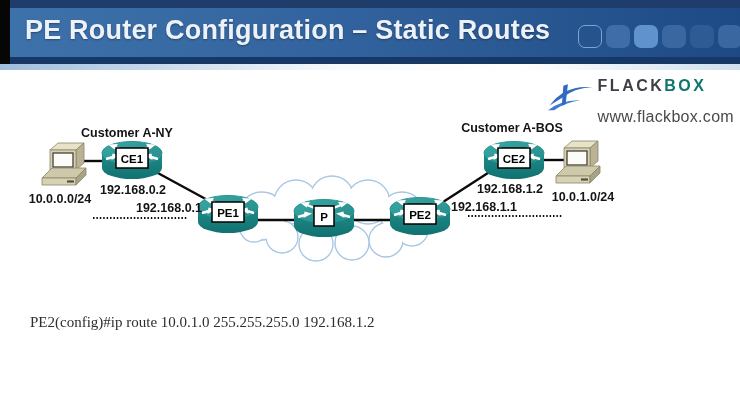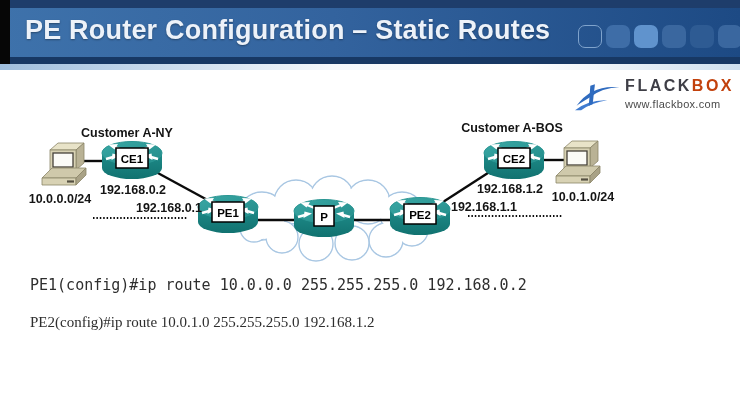--- a/index.html
+++ b/index.html
@@ -18,22 +18,22 @@
   .hdr-title{position:absolute;left:25px;top:15px;font-size:27px;font-weight:600;
              color:#edf2f9;letter-spacing:.2px;text-shadow:0 1px 2px rgba(0,0,0,.35);white-space:nowrap;}
   .deco-row{position:absolute;top:25px;left:578px;display:flex;gap:4px;}
   .deco-sq{width:24px;height:23px;border-radius:7px;background:transparent;}
   .deco-sq.outline{border:1px solid #7fa3cc;width:22px;height:21px;}
 
   
   .logo{position:absolute;right:6px;top:78px;display:flex;align-items:flex-start;gap:4px;}
   .logo-text{display:flex;flex-direction:column;align-items:flex-start;line-height:1;}
   .logo-brand{font-size:16px;font-weight:bold;letter-spacing:2.5px;color:#3e3e46;}
-  .logo-brand .accent{color:#c2410c;}
-  .logo-url{font-size:11px;color:#4a4a4a;margin-top:5px;letter-spacing:.3px;}
+  .logo-brand .accent{color:#0f766e;}
+  .logo-url{font-size:16px;color:#4a4a4a;margin-top:15px;letter-spacing:.3px;}
 
   
   .diagram{position:absolute;left:0;top:0;width:740px;height:416px;}
   .lbl{font-family:"Liberation Sans",sans-serif;font-weight:bold;font-size:12.5px;fill:#141414;text-anchor:middle;}
   .devname{font-family:"Liberation Sans",sans-serif;font-weight:bold;font-size:11.5px;fill:#000;text-anchor:middle;}
   .link{stroke:#0b0b0b;stroke-width:2.4;}
   .dotline{stroke:#0b0b0b;stroke-width:2;stroke-dasharray:1.5 1.9;}
 
   
   .command{position:absolute;left:30px;font-family:"DejaVu Sans Mono","Liberation Mono",monospace;
@@ -188,16 +188,15 @@
     <text class="lbl" x="127" y="137">Customer A-NY</text>
     <text class="lbl" x="512" y="132">Customer A-BOS</text>
     <text class="lbl" x="133" y="194">192.168.0.2</text>
     <text class="lbl" x="60" y="203">10.0.0.0/24</text>
     <text class="lbl" x="169" y="212">192.168.0.1</text>
     <text class="lbl" x="510" y="193">192.168.1.2</text>
     <text class="lbl" x="583" y="201">10.0.1.0/24</text>
     <text class="lbl" x="484" y="211">192.168.1.1</text>
   </svg>
 
-  <div class="command cmd1">PE1(config)#ip route 10.0.0.0 255.255.255.0 192.168.0.2</div>
   <div class="command cmd2">PE2(config)#ip route 10.0.1.0 255.255.255.0 192.168.1.2</div>
 
 </div>
 
 </body></html>

